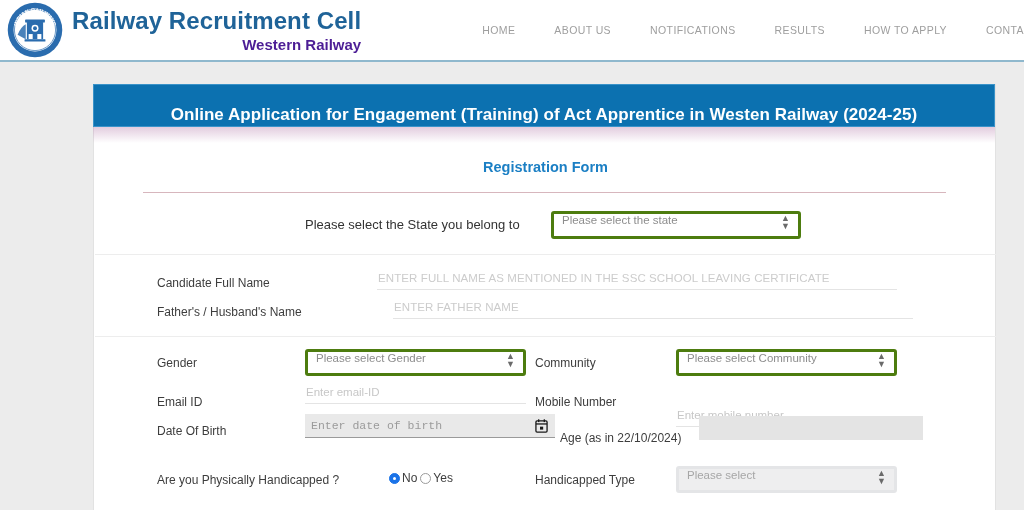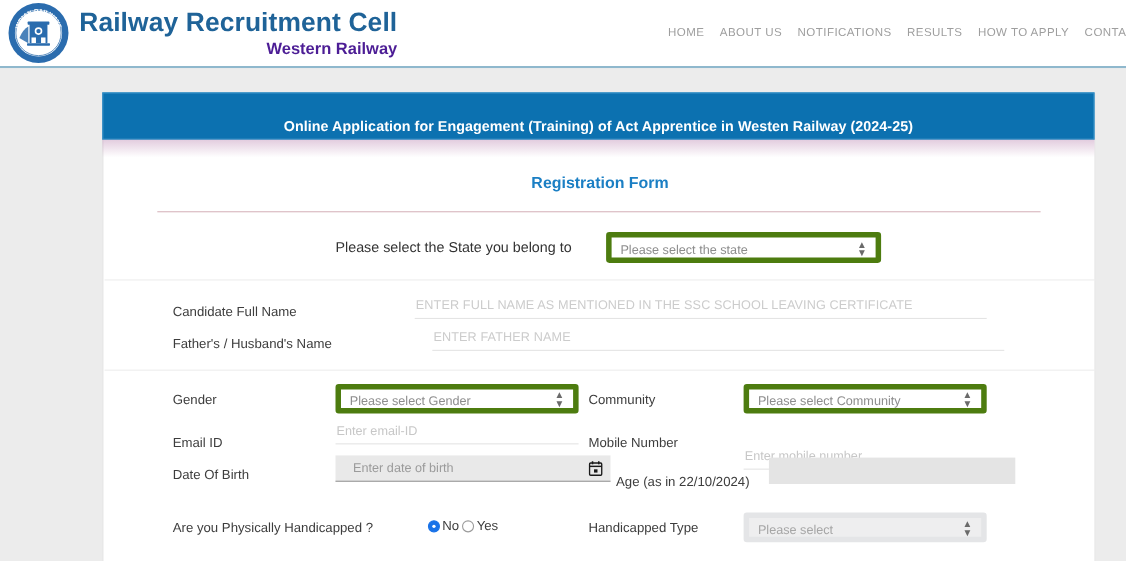--- a/index.html
+++ b/index.html
@@ -26,21 +26,21 @@
     font-size: 24px; font-weight: bold; color: #1f6398;
     letter-spacing: .1px; white-space: nowrap;
   }
   .brand-sub {
     font-size: 15px; font-weight: bold; color: #4c1d95;
     text-align: right; margin-top: 4px; white-space: nowrap;
   }
 
   .main-nav {
     margin-left: auto; display: flex; align-items: flex-start;
-    gap: 14px; padding-right: 0px; white-space: nowrap;
+    gap: 39px; padding-right: 0px; white-space: nowrap;
   }
   .nav-link {
     font-size: 10.5px; color: #9e9e9e; letter-spacing: .4px;
     text-decoration: none; cursor: pointer;
   }
   .nav-link.cut { overflow: hidden; width: 38px; display: inline-block; }
 
   
   .page-body {
     position: absolute; top: 62px; left: 0;
@@ -58,21 +58,21 @@
 
   
   .banner {
     position: absolute; left: 93px; top: 22px;
     width: 902px; height: 43px;
     background: #0c71b0;
     border: 1px solid #3a93c9;
     display: flex; align-items: center; justify-content: center;
   }
   .banner-text {
-    color: #ffffff; font-size: 13px; font-weight: bold;
+    color: #ffffff; font-size: 17px; font-weight: bold;
     letter-spacing: .05px;
     margin-top: 18px;
   }
   .banner-glow {
     position: absolute; left: 93px; top: 65px;
     width: 902px; height: 16px;
     background: linear-gradient(to bottom, rgba(203,163,196,0.55), rgba(255,255,255,0));
     pointer-events: none;
   }
 
@@ -99,24 +99,24 @@
     position: absolute;
     font-size: 12px; color: #3d3d3d;
     white-space: nowrap;
   }
   .lbl.big { font-size: 13px; color: #333; }
 
   
   .sel {
     position: absolute;
     background: #ffffff;
-    border: 5px solid #4d7c0f;
+    border: 3px solid #4d7c0f;
     border-radius: 3px;
     font-size: 11.5px; color: #8d8d8d;
-    display: flex; align-items: flex-end;
+    display: flex; align-items: flex-start;
     padding: 0 8px;
     cursor: pointer;
   }
   .sel .arrows {
     margin-left: auto; color: #6a6a6a; font-size: 9px;
     line-height: 8px; text-align: center;
   }
   .sel.disabled {
     background: #eeeeef; border-color: #e4e5e7; color: #a6a6a6;
   }
@@ -135,22 +135,22 @@
 
   .dob-wrap {
     position: absolute;
     background: #e9e9e9;
     border-bottom: 1px solid #9a9a9a;
     display: flex; align-items: center;
   }
   .dob-wrap input {
     border: none; background: transparent; outline: none;
     font-size: 11.5px; color: #333;
-    width: 100%; padding-left: 16px;
-    font-family: Liberation Sans, sans-serif;
+    width: 100%; padding-left: 6px;
+    font-family: Liberation Mono, monospace;
   }
   .dob-wrap input::placeholder { color: #9b9b9b; }
   .cal-icon { margin-right: 6px; flex: 0 0 14px; line-height: 0; }
 
   .age-box {
     position: absolute;
     background: #e4e4e4; border: none;
   }
 
   .radio-group {

